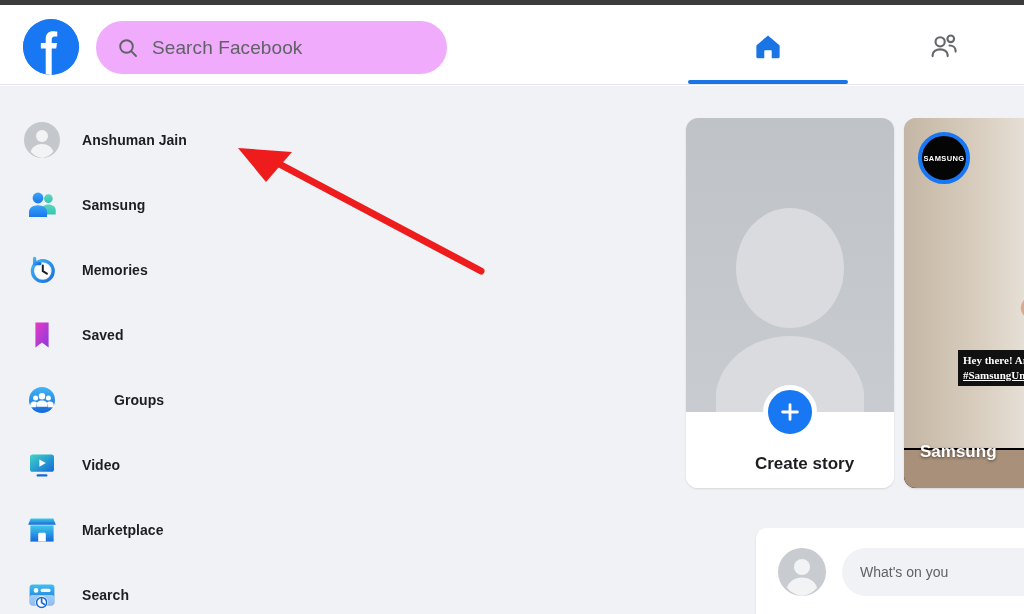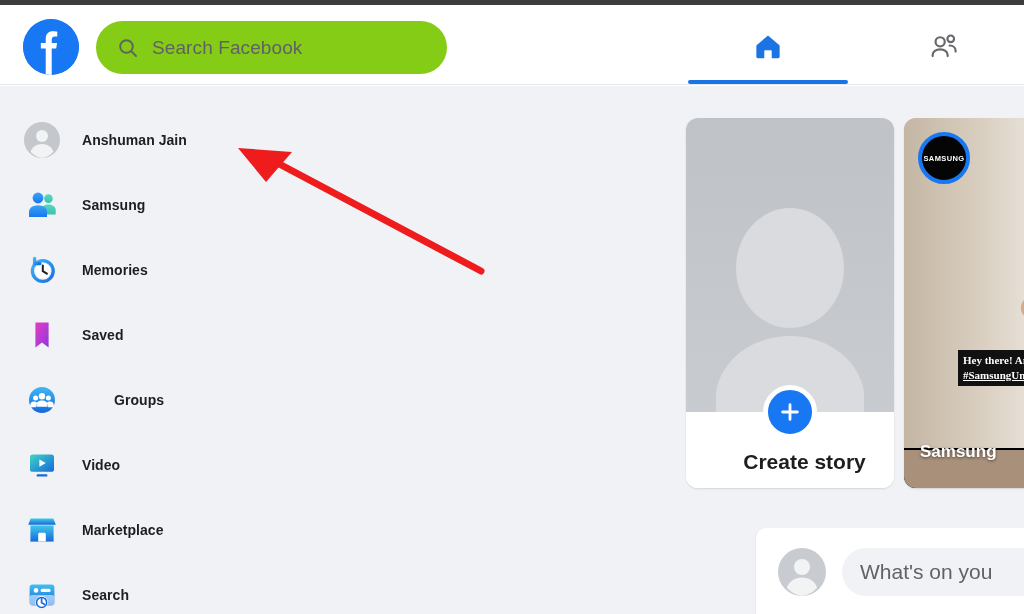--- a/index.html
+++ b/index.html
@@ -39,21 +39,21 @@
     border-radius: 50%;
     background: #1877f2;
     overflow: hidden;
   }
   #fb-logo svg { display: block; }
 
   #search-pill {
     position: absolute;
     left: 96px; top: 16px;
     width: 351px; height: 53px;
-    background: #84cc16;
+    background: #f0abfc;
     border-radius: 27px;
     display: flex;
     align-items: center;
     box-sizing: border-box;
     padding-left: 22px;
   }
   #search-icon { flex: 0 0 auto; margin-right: 14px; display: block; }
   #search-text {
     font-size: 19px;
     color: #606266;
@@ -161,21 +161,21 @@
     box-sizing: content-box;
     display: flex;
     align-items: center;
     justify-content: center;
   }
   #story-create-label {
     position: absolute;
     left: 0; bottom: 14px;
     width: 237px;
     text-align: center;
-    font-size: 21px;
+    font-size: 17px;
     font-weight: 600;
     color: #1c1e21;
   }
 
   #story-samsung {
     position: absolute;
     left: 904px; top: 32px;
     width: 208px; height: 370px;
     border-radius: 12px;
     overflow: hidden;
@@ -254,21 +254,21 @@
     background: #f0f2f5;
     border-radius: 24px;
     border: none;
     display: flex;
     align-items: center;
     padding-left: 18px;
     box-sizing: border-box;
     cursor: pointer;
   }
   #composer-placeholder {
-    font-size: 21px;
+    font-size: 14px;
     color: #606266;
     white-space: nowrap;
   }
 
   
   #annotation {
     position: absolute;
     left: 0; top: 0;
     width: 1024px; height: 614px;
     pointer-events: none;

